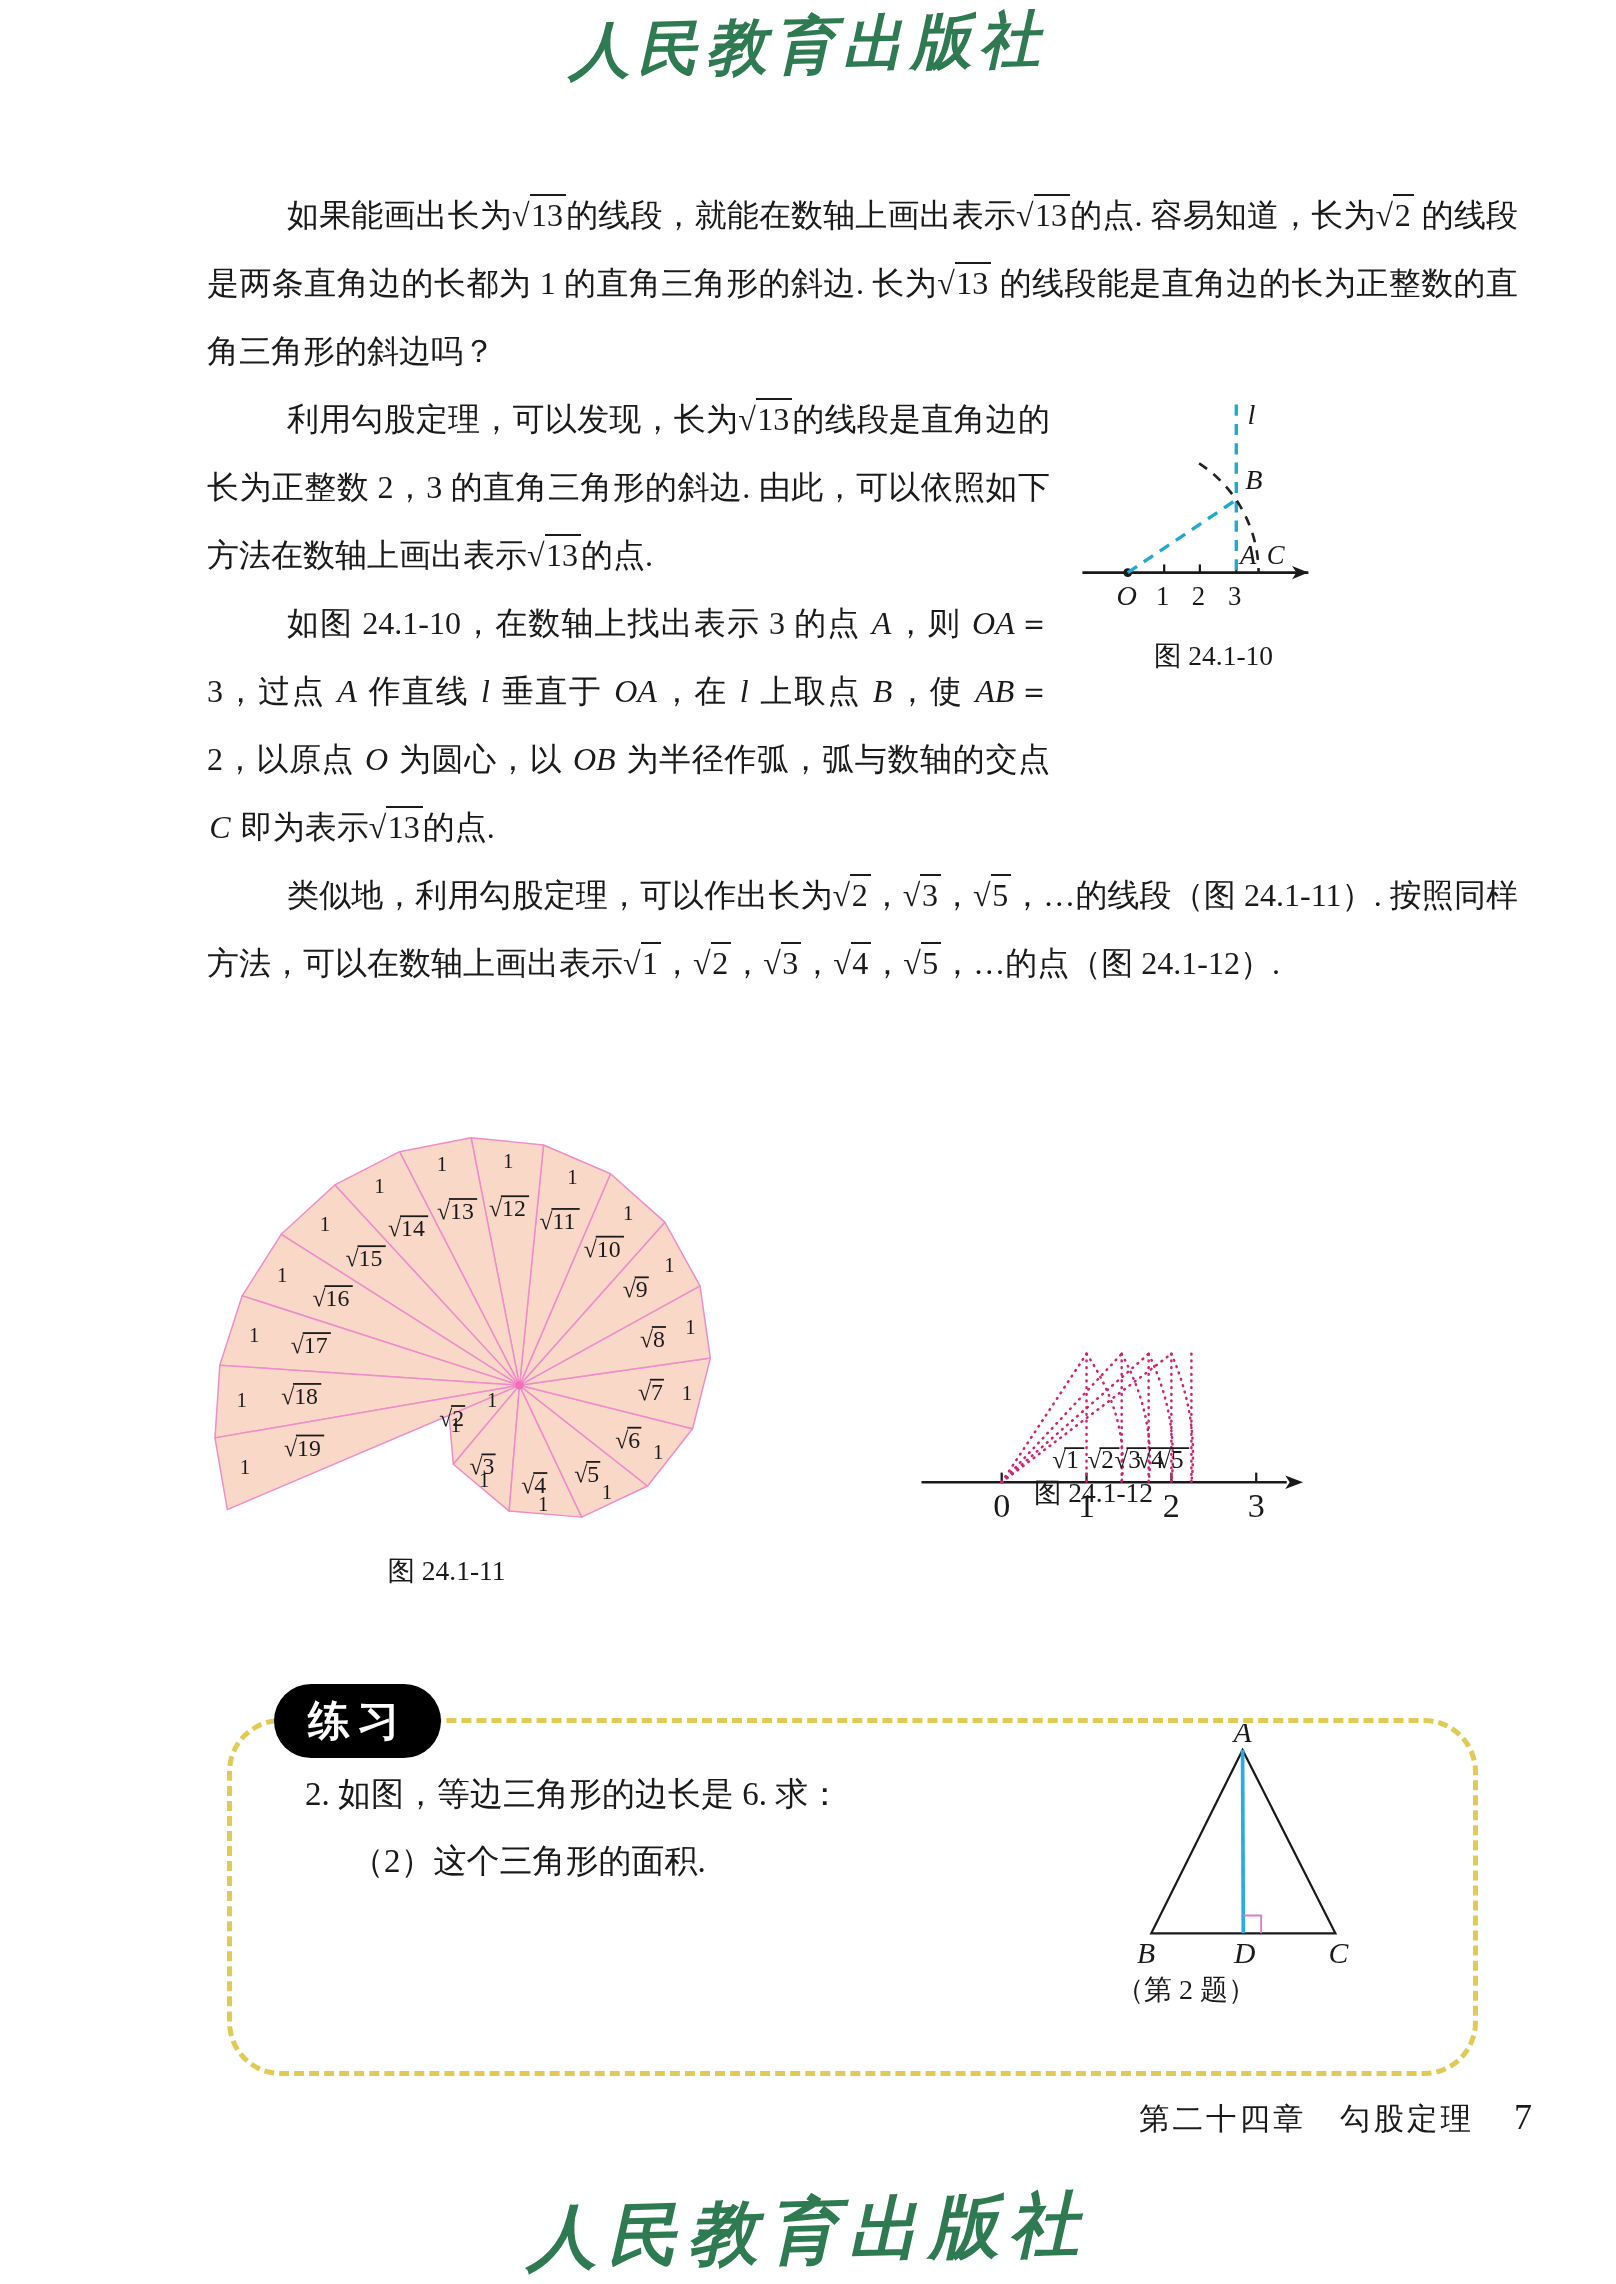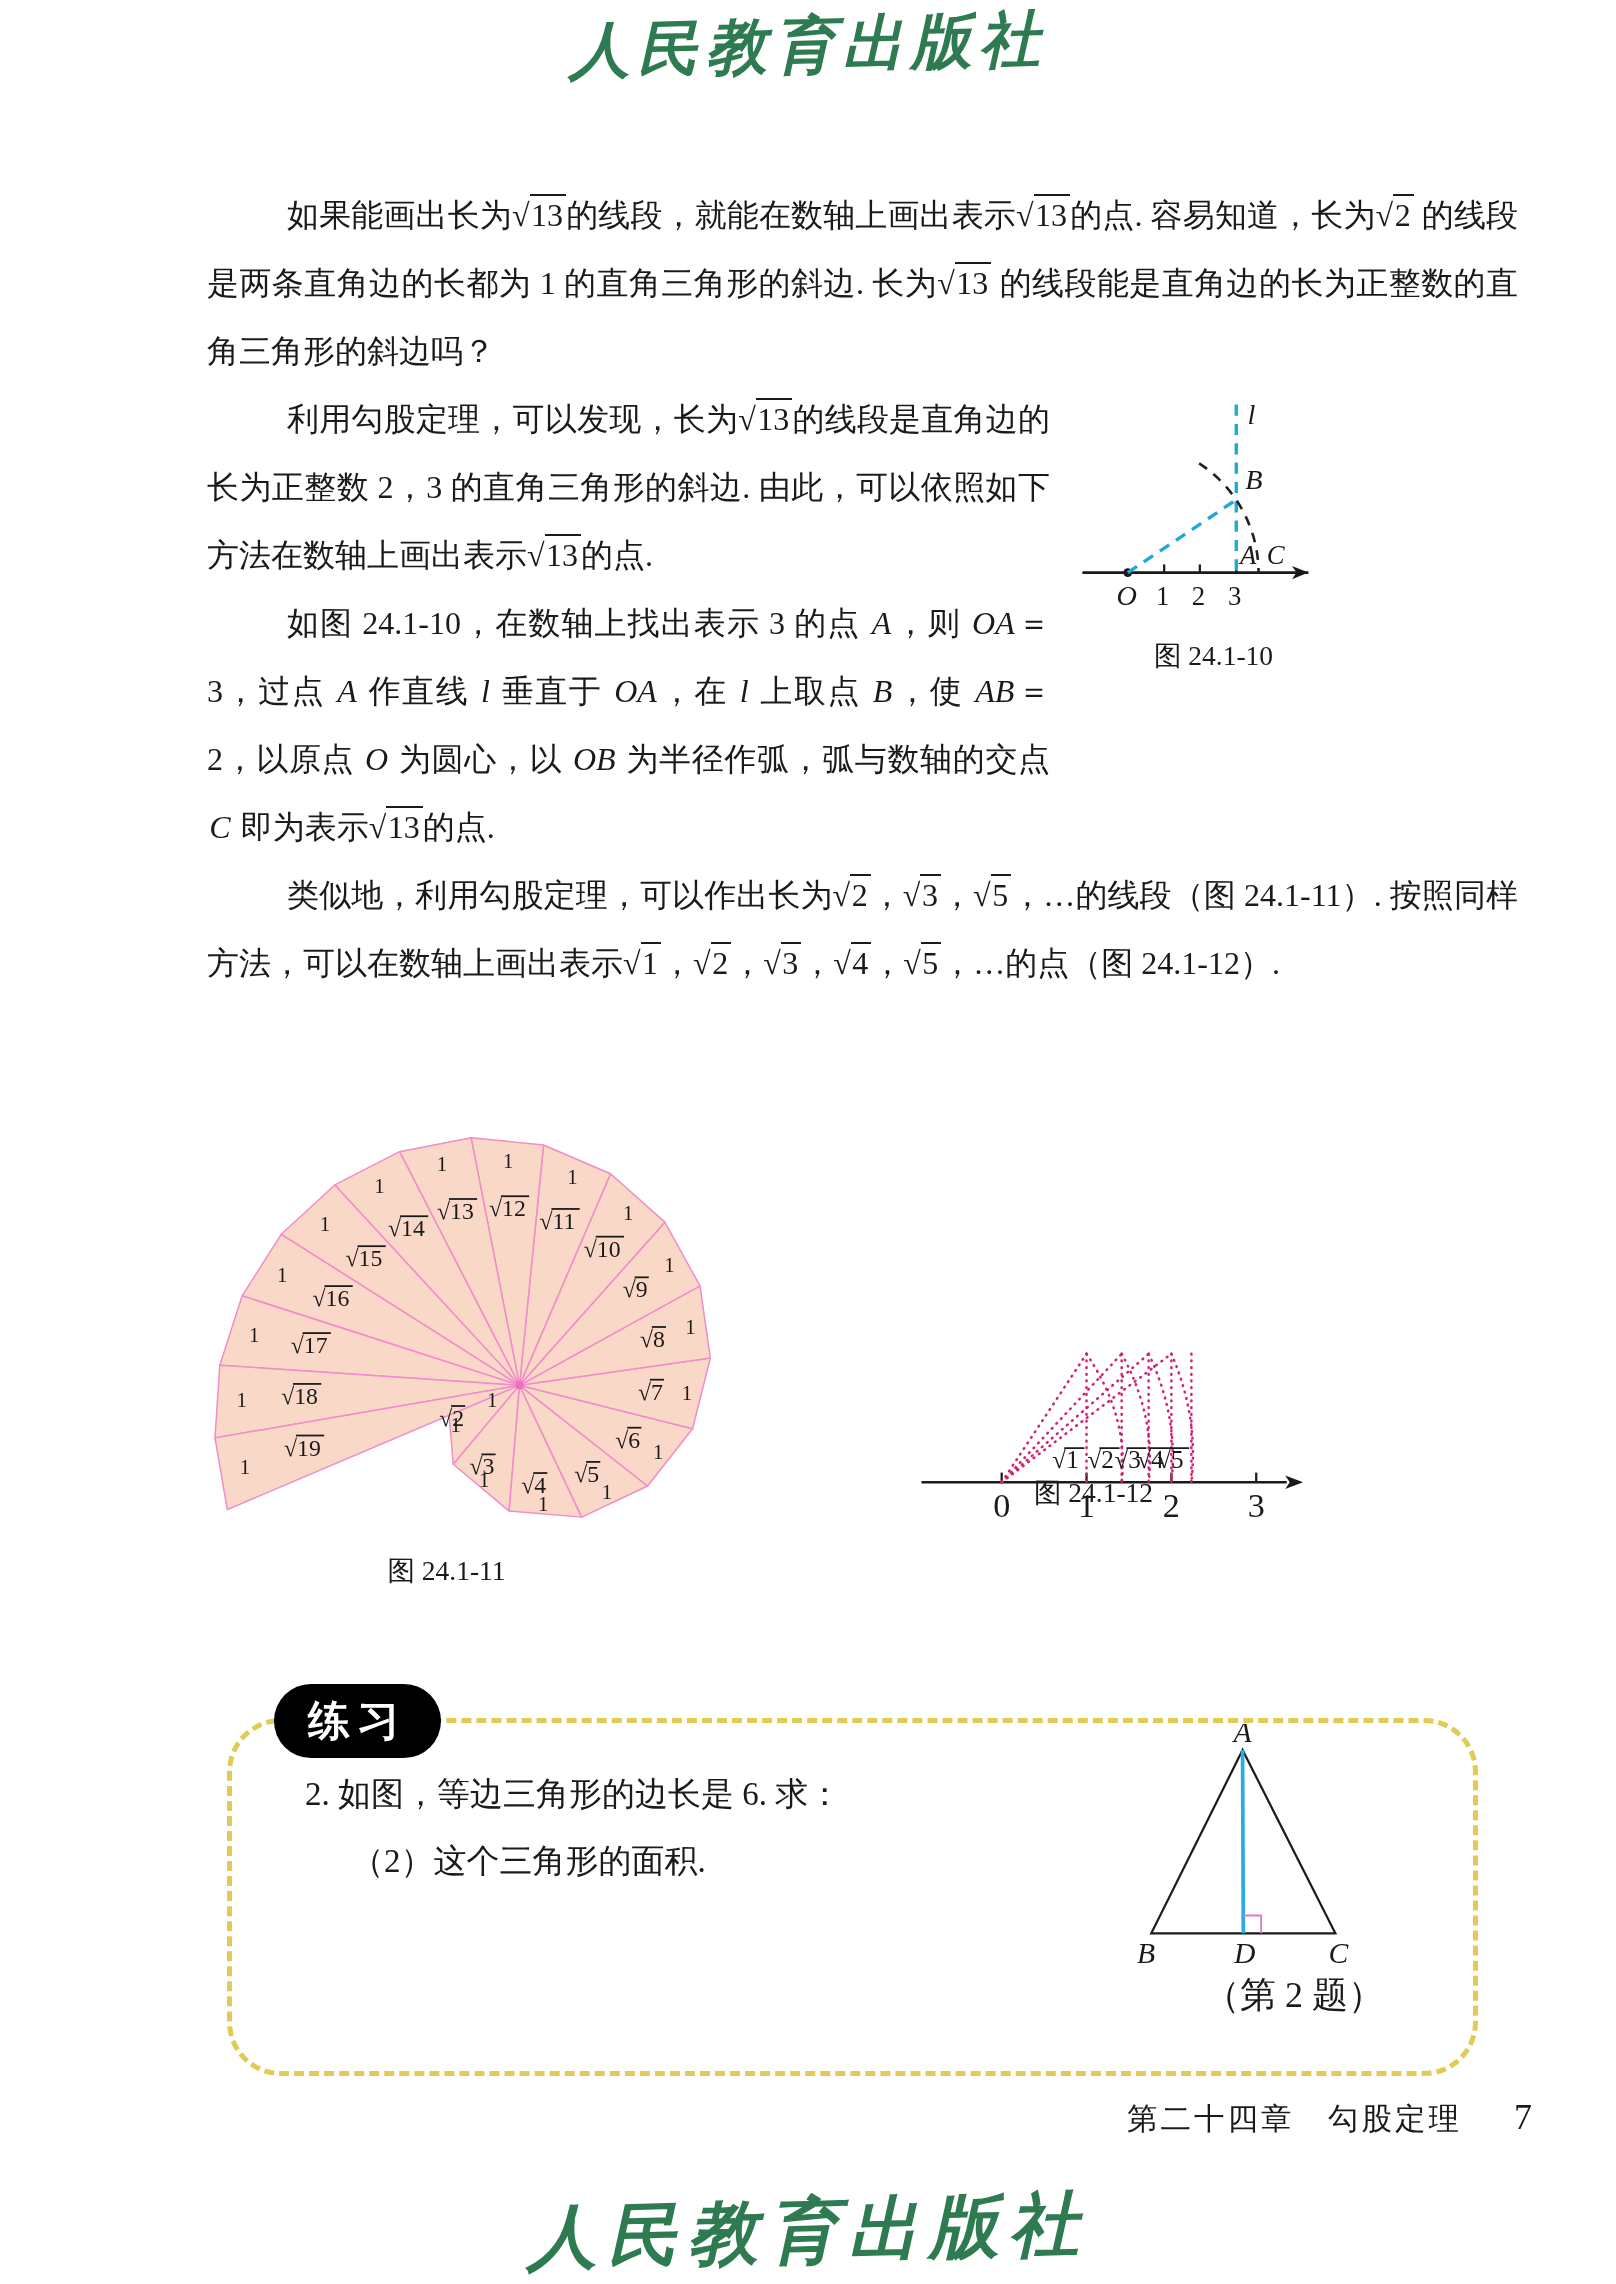--- a/index.html
+++ b/index.html
@@ -35,24 +35,24 @@
   
   .practice-box { left:227px; top:1718px; width:1251px; height:358px;
                   border:5.2px dashed #e2cb55; border-radius:54px; }
   .practice-badge { left:274px; top:1684px; width:167px; height:74px; background:#000000;
                     border-radius:37px; color:#ffffff; font-size:42px; font-weight:bold;
                     font-family:"Liberation Sans","DejaVu Sans",sans-serif;
                     display:flex; align-items:center; justify-content:center; letter-spacing:7.4px; }
   .practice-items { left:305px; top:1761px; width:788px; font-size:33px; line-height:67px; }
   .practice-items .sub { padding-left:46px; }
   .tri-fig { left:1116px; top:1724px; }
-  .tri-cap { left:1116px; top:1971px; width:268px; font-size:36px; text-align:right; }
-
-  
-  .footer-line { right:84px; top:2096px; display:flex; align-items:baseline; gap:52px; }
+  .tri-cap { left:1116px; top:1971px; width:268px; font-size:28px; text-align:left; }
+
+  
+  .footer-line { right:84px; top:2096px; display:flex; align-items:baseline; gap:40px; }
   .footer-chapter { font-size:30.5px; letter-spacing:3px; }
   .footer-page { font-size:36px; }
 
   svg text { font-family:"Liberation Serif","DejaVu Serif",serif; fill:#1a1a1a; }
   svg .it { font-style:italic; }
 </style>
 </head>
 <body>
 
 <div class="abs press-logo top">人民教育出版社</div>

